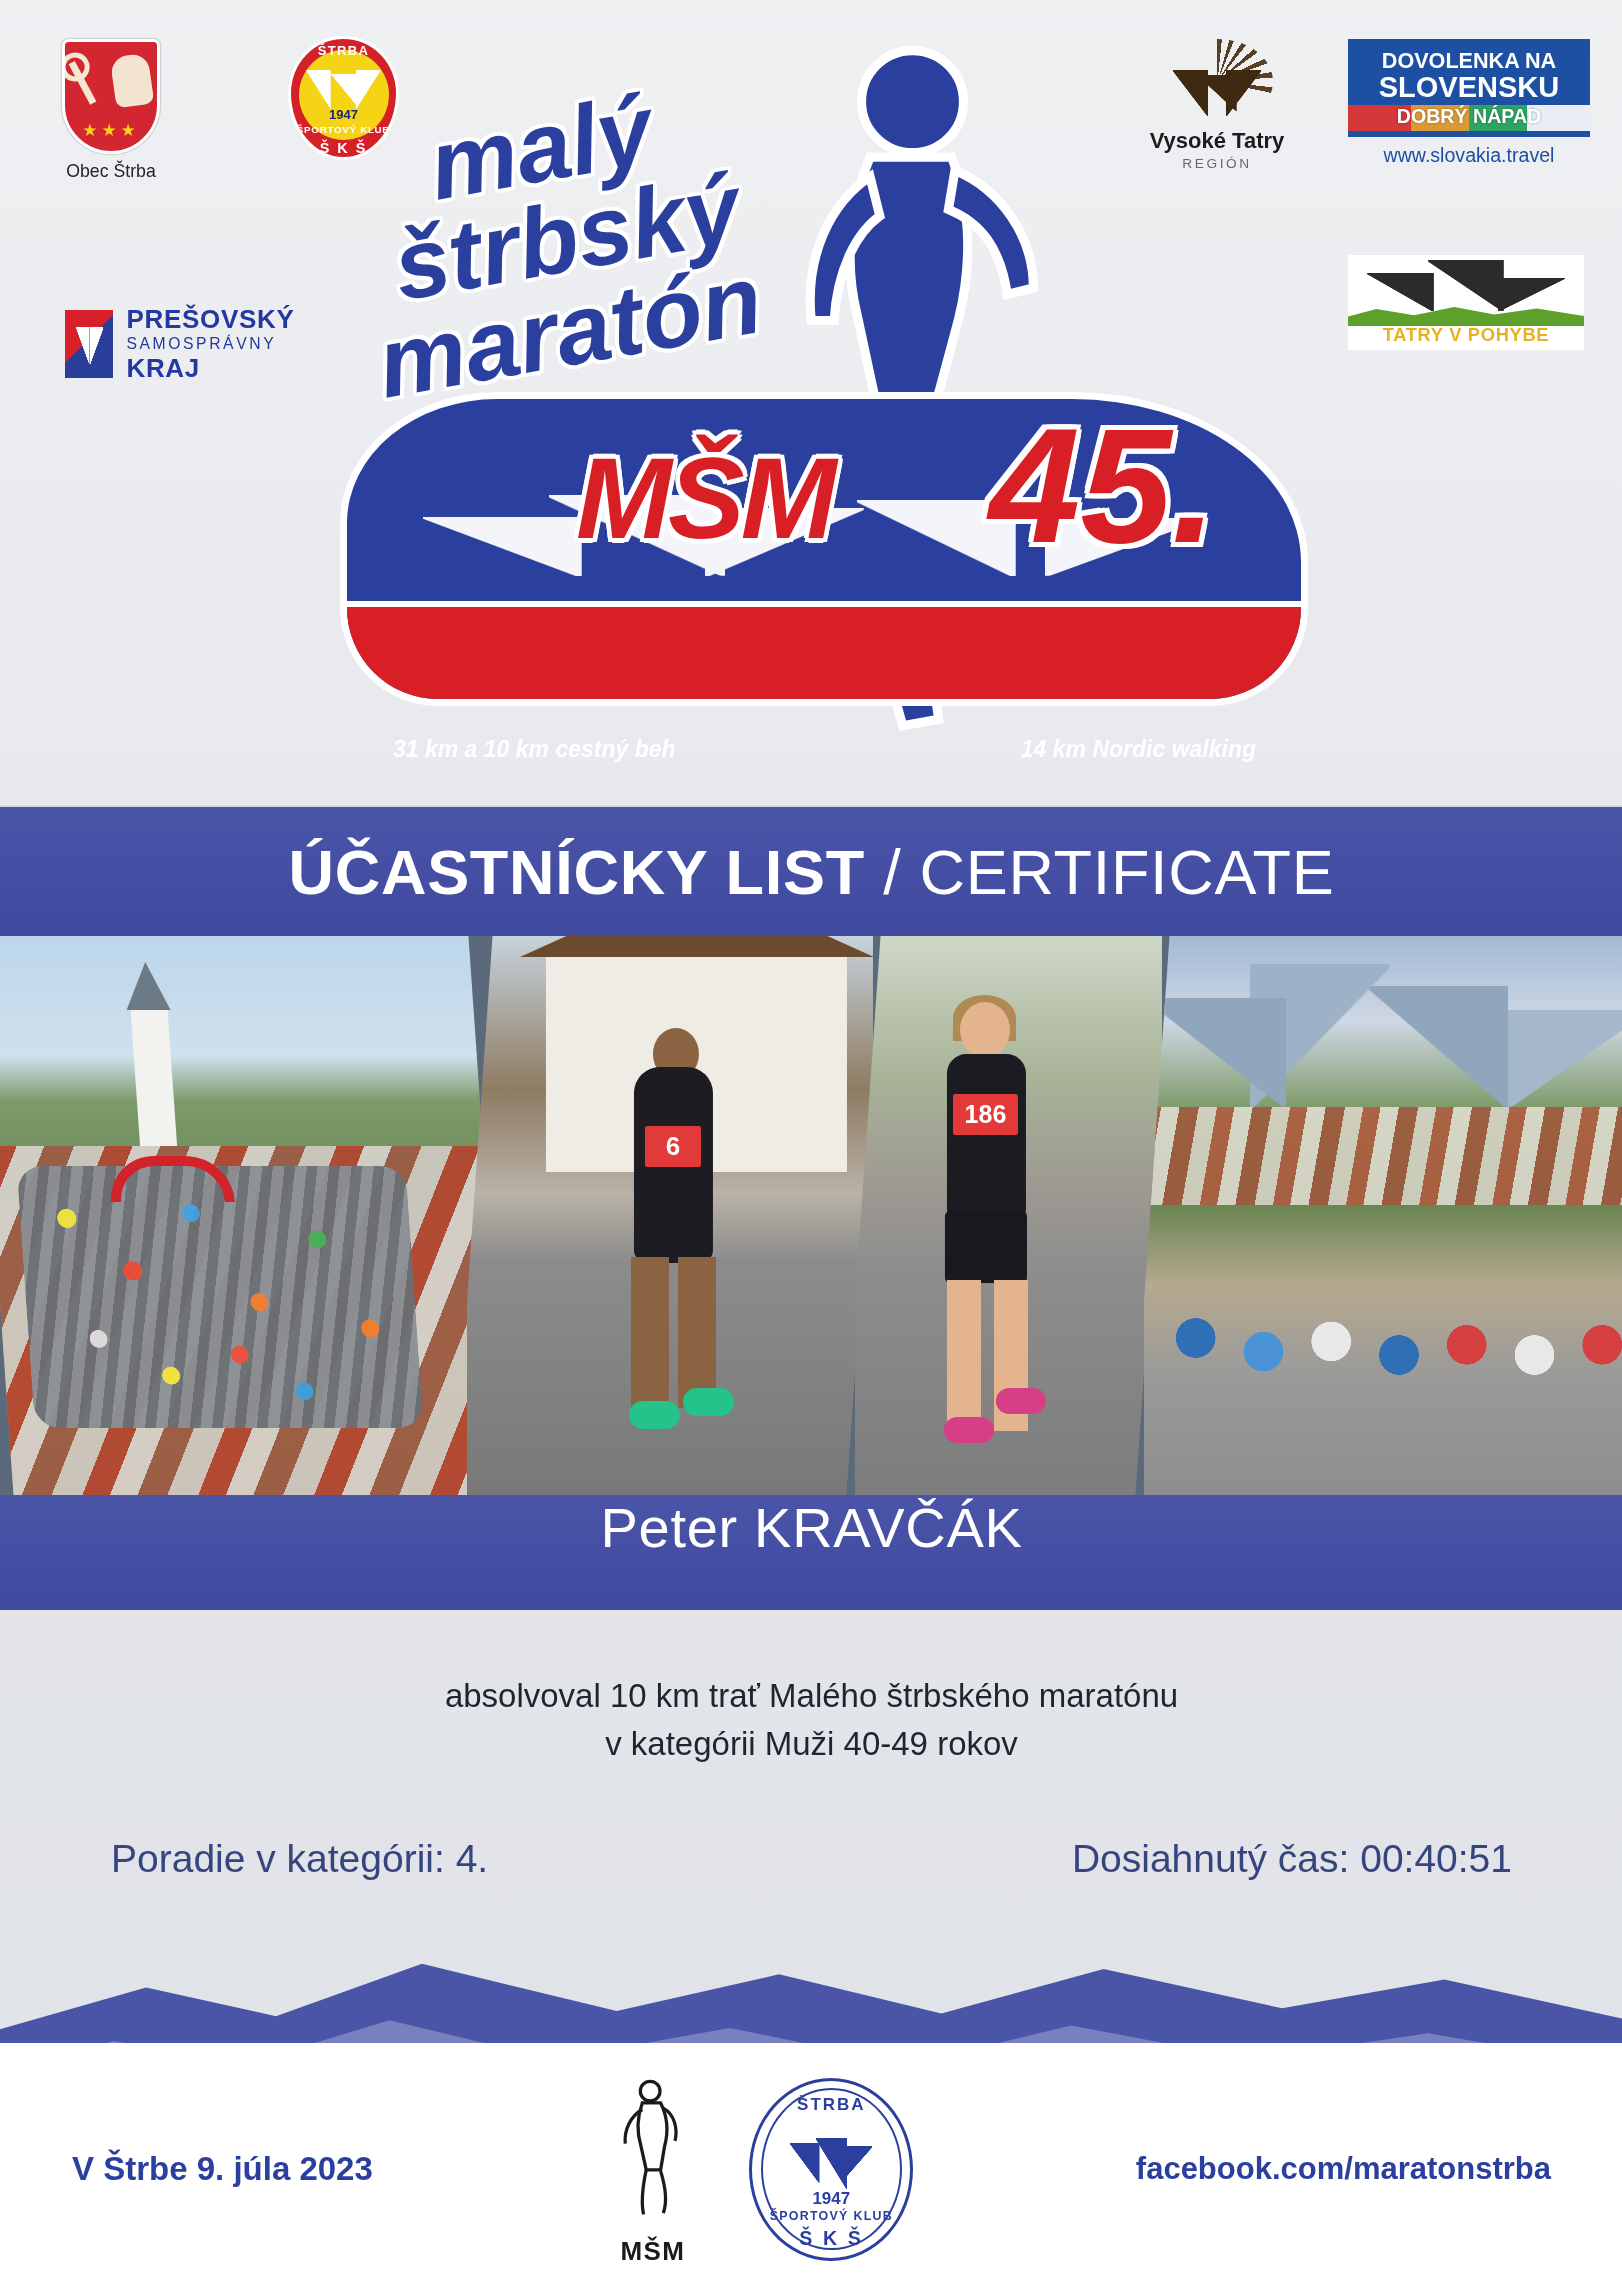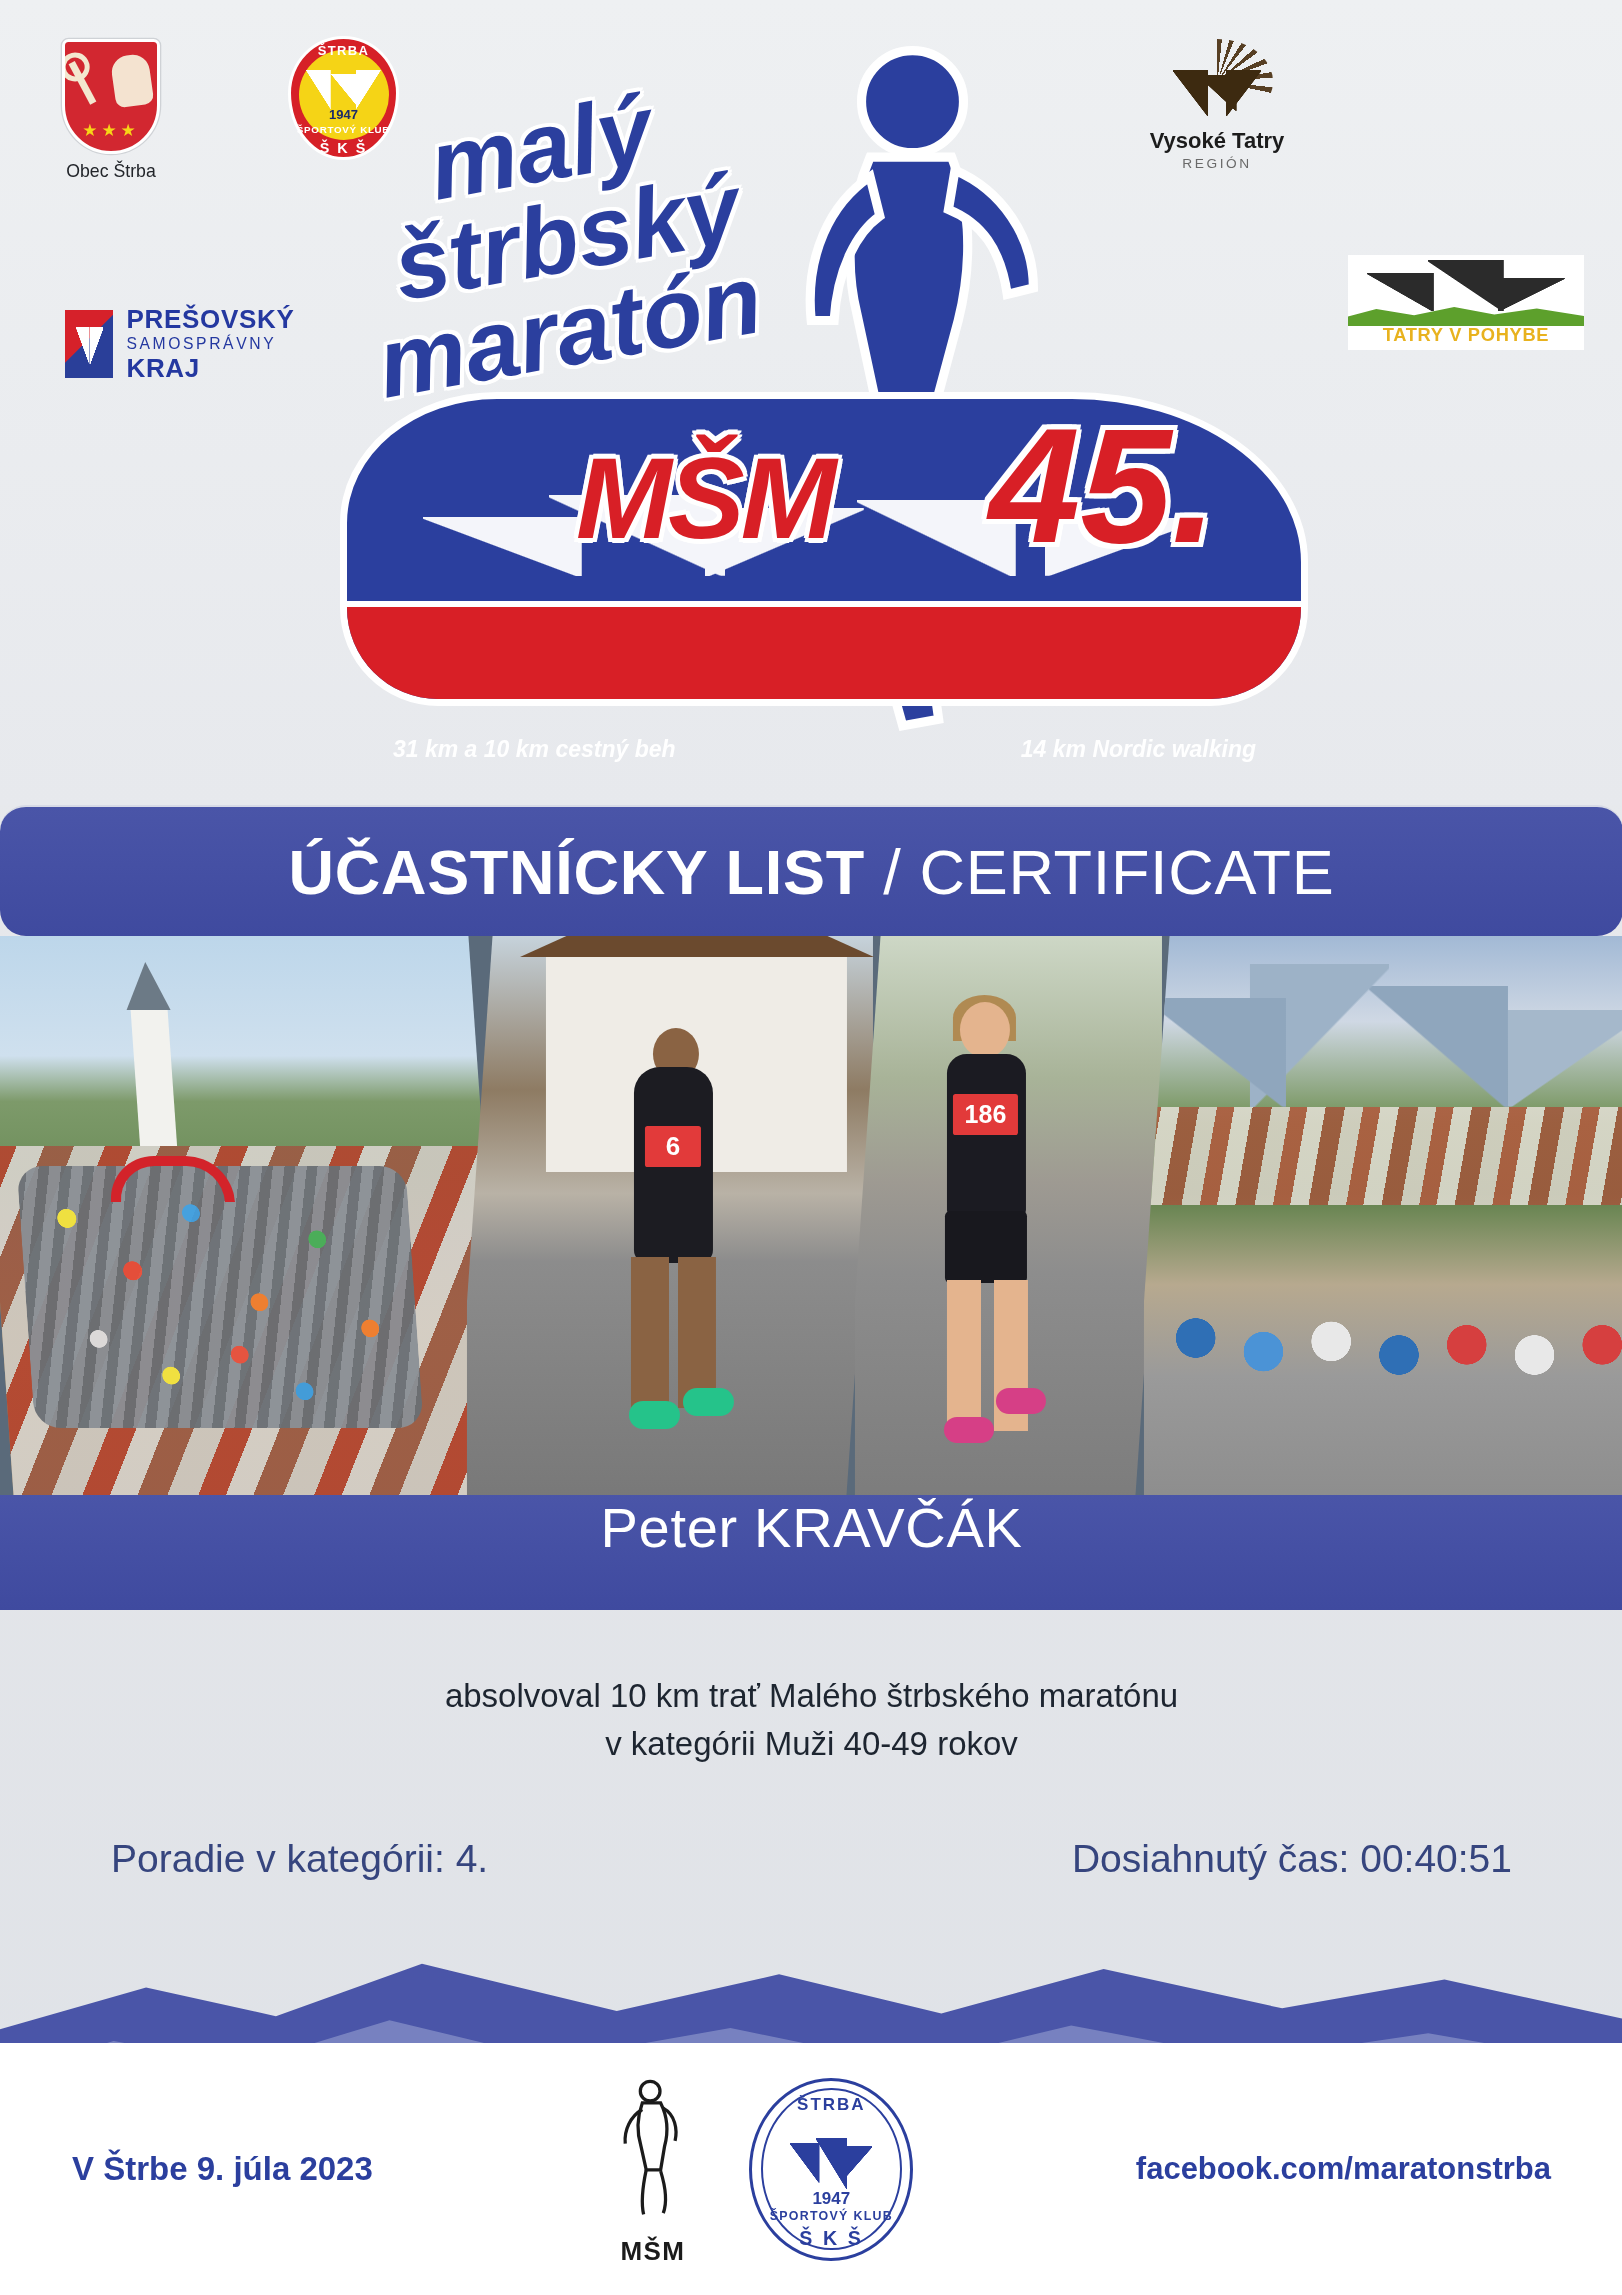--- a/index.html
+++ b/index.html
@@ -249,21 +249,20 @@
   }
 
   
   .title-bar {
     position: relative;
     width: 100%;
     height: 131px;
     background: linear-gradient(180deg,#4a55a8 0%, #3f4a9f 100%);
     display: flex; align-items: center; justify-content: center;
     border-top: 2.6px solid #d7dae6;
-    border-radius: 26px;
   }
   .title-text { font-size: 63px; letter-spacing: 0.7px; color:#ffffff; }
   .title-text .bold { font-weight: bold; }
   .title-text .light { font-weight: 300; }
 
   
   .photo-strip {
     position: relative; width: 100%; height: 559px;
     display: flex; overflow: hidden; background: #5a6a7a;
   }
@@ -471,20 +470,29 @@
 
     <div class="sponsor" style="right:308px; top:39px; width:196px;text-align:center;">
       <div class="vt-sun">
         <div class="vt-sun-rays"></div>
         <div class="vt-mtn"></div>
       </div>
       <div class="vt-name">Vysoké Tatry</div>
       <div class="vt-sub">REGIÓN</div>
     </div>
 
+    <div class="sponsor" style="right:33px; top:39px;">
+      <div class="st-box">
+        <div class="st-l1">DOVOLENKA NA</div>
+        <div class="st-l2">SLOVENSKU</div>
+        <div class="st-ribbon"></div>
+        <div class="st-ribbon-text">DOBRÝ NÁPAD</div>
+      </div>
+      <div class="st-url">www.slovakia.travel</div>
+    </div>
 
     <div class="sponsor" style="right:39px; top:255px;">
       <div class="tvp">
         <div class="tvp-mtn"></div>
         <div class="tvp-green"></div>
         <div class="tvp-text">TATRY V POHYBE</div>
       </div>
     </div>
 
     <div class="msm-logo">

